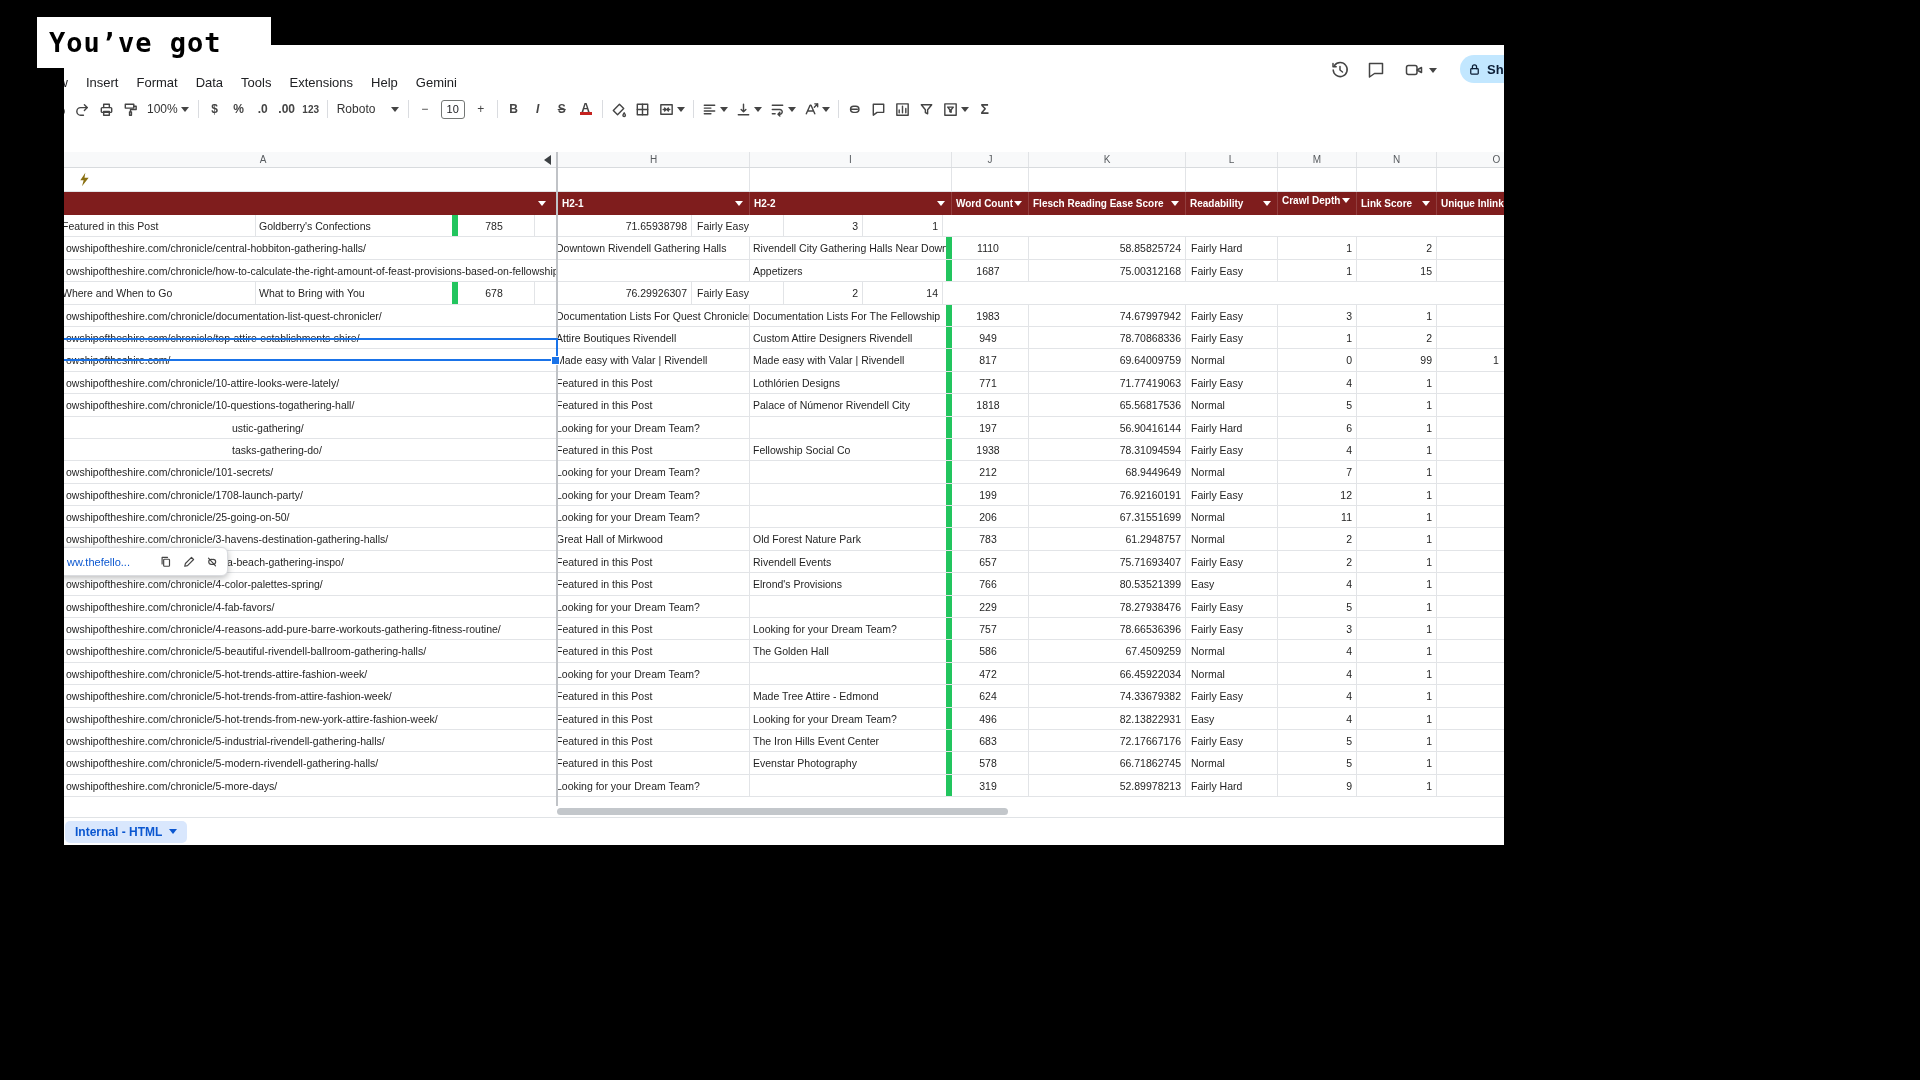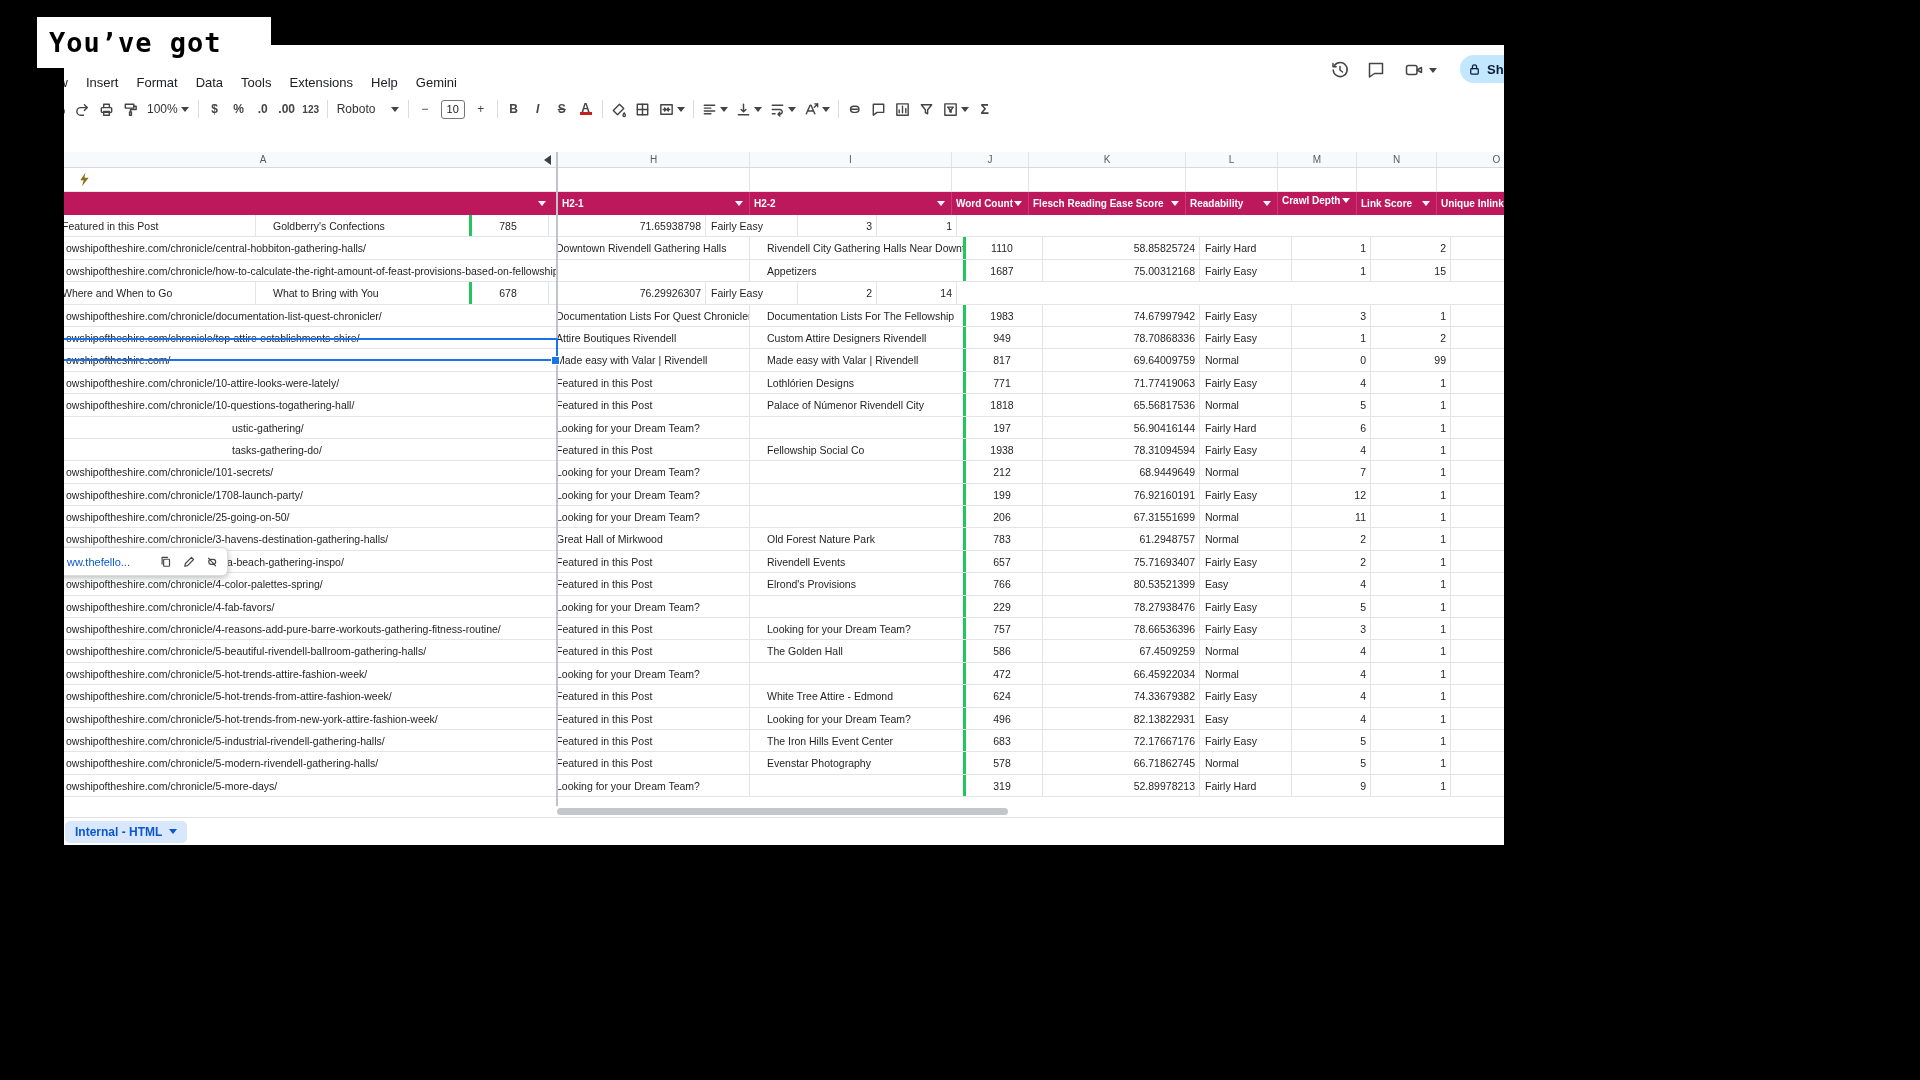--- a/index.html
+++ b/index.html
@@ -42,29 +42,29 @@
 
   
   .colheads{position:absolute;left:0;top:107px;width:1440px;height:16px;background:#f8f9fa;border-bottom:1px solid #d8dbde;
     display:flex;box-sizing:border-box;overflow:hidden;}
   .hcell{flex:none;display:flex;align-items:center;justify-content:center;font-size:10px;color:#575b5f;
     border-right:1px solid #e1e3e6;box-sizing:border-box;height:15px;}
 
   
   .gridbody{position:absolute;left:0;top:123px;width:1440px;height:637px;overflow:hidden;}
   .boltrow{display:flex;height:24px;border-bottom:1px solid #e2e4e7;box-sizing:border-box;}
-  .ghrow{display:flex;height:23px;background:#be185d;box-sizing:border-box;}
+  .ghrow{display:flex;height:23px;background:#7f1d1d;box-sizing:border-box;}
   .gcell{flex:none;display:flex;align-items:center;justify-content:space-between;color:#fff;font-size:10px;font-weight:bold;
     box-sizing:border-box;overflow:hidden;white-space:nowrap;border-right:1px solid rgba(255,255,255,0.15);}
   .grow{display:flex;height:22.4px;line-height:22.4px;border-bottom:1px solid #e2e4e7;box-sizing:border-box;background:#fff;}
   .cell{flex:none;overflow:hidden;white-space:nowrap;box-sizing:border-box;font-size:10.5px;color:#1f1f1f;}
   .ecell{flex:none;box-sizing:border-box;border-right:1px solid #e2e4e7;height:100%;}
   .ca{width:492px;padding-left:2px;margin-right:2px;}
   .ch{width:192px;border-right:1px solid #e2e4e7;padding-left:1px;}
-  .ci{width:202px;border-right:3px solid #22c55e;padding-left:3px;margin-left:14px;}
+  .ci{width:202px;border-right:6px solid #22c55e;padding-left:3px;}
   .cj{width:77px;border-right:1px solid #e2e4e7;text-align:center;padding-right:4px;}
   .ck{width:157px;border-right:1px solid #e2e4e7;text-align:right;padding-right:4px;}
   .cl{width:92px;border-right:1px solid #e2e4e7;padding-left:5px;}
   .cm{width:79px;border-right:1px solid #e2e4e7;text-align:right;padding-right:4px;}
   .cn{width:80px;border-right:1px solid #e2e4e7;text-align:right;padding-right:4px;}
   .co{width:120px;padding-left:56px;}
 
   .fdivider{position:absolute;left:492px;top:107px;width:2px;height:654px;background:#c0c3c7;z-index:3;}
   .hidemark{position:absolute;left:480px;top:110px;width:0;height:0;border-top:5px solid transparent;
     border-bottom:5px solid transparent;border-right:7px solid #3c4043;z-index:4;}
@@ -675,21 +675,21 @@
           <div class="cell cj"><span>472</span></div>
           <div class="cell ck"><span>66.45922034</span></div>
           <div class="cell cl"><span>Normal</span></div>
           <div class="cell cm"><span>4</span></div>
           <div class="cell cn"><span>1</span></div>
           <div class="cell co"><span></span></div>
         </div>
         <div class="grow">
           <div class="cell ca"><span>owshipoftheshire.com/chronicle/5-hot-trends-from-attire-fashion-week/</span></div>
           <div class="cell ch"><span style="margin-left: -3px; display: inline-block;">Featured in this Post</span></div>
-          <div class="cell ci"><span>White Tree Attire - Edmond</span></div>
+          <div class="cell ci"><span>Made Tree Attire - Edmond</span></div>
           <div class="cell cj"><span>624</span></div>
           <div class="cell ck"><span>74.33679382</span></div>
           <div class="cell cl"><span>Fairly Easy</span></div>
           <div class="cell cm"><span>4</span></div>
           <div class="cell cn"><span>1</span></div>
           <div class="cell co"><span></span></div>
         </div>
         <div class="grow">
           <div class="cell ca"><span>owshipoftheshire.com/chronicle/5-hot-trends-from-new-york-attire-fashion-week/</span></div>
           <div class="cell ch"><span style="margin-left: -3px; display: inline-block;">Featured in this Post</span></div>

